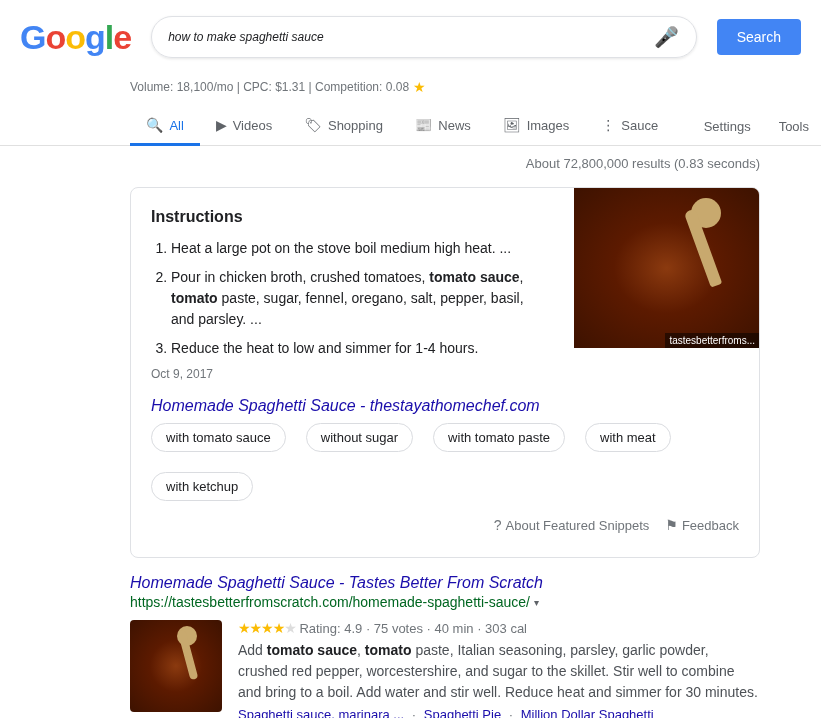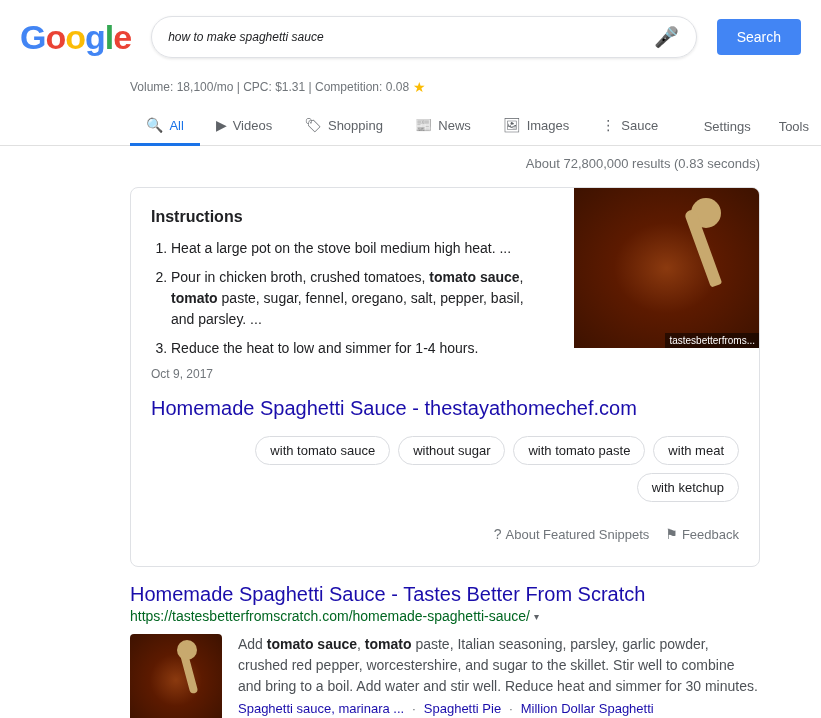--- a/index.html
+++ b/index.html
@@ -41,25 +41,25 @@
     .snippet-list { margin-left: 20px; }
     .snippet-list li { margin-bottom: 8px; line-height: 1.5; font-size: 14px; }
     .snippet-list li b { font-weight: bold; }
     .snippet-date { font-size: 12px; color: #70757a; margin-top: 0; }
     .snippet-image { position: absolute; top: 0; right: 0; width: 185px; height: 160px; background: #8b6347; display: flex; align-items: flex-end; justify-content: flex-end; }
     .snippet-image-label { font-size: 10px; color: white; background: rgba(0,0,0,0.5); padding: 2px 4px; }
     .snippet-image-content { width: 100%; height: 100%; background: radial-gradient(ellipse at center, #8b3a0f 0%, #5c1a00 40%, #3d1200 100%); position: relative; display: flex; align-items: center; justify-content: center; }
     .spoon-shape { width: 12px; height: 80px; background: #c8a96e; border-radius: 6px 6px 3px 3px; transform: rotate(-20deg); position: absolute; top: 20px; right: 50px; }
     .spoon-head { width: 30px; height: 30px; background: #c8a96e; border-radius: 50%; position: absolute; top: 10px; right: 38px; }
 
-    .result-link-title { font-size: 20px; color: #1a0dab; text-decoration: none; cursor: pointer; display: block; margin: 16px 0 2px; }
+    .result-link-title { font-size: 16px; color: #1a0dab; text-decoration: none; cursor: pointer; display: block; margin: 16px 0 2px; font-style: italic; }
     .result-url { font-size: 14px; color: #006621; display: flex; align-items: center; gap: 4px; margin-bottom: 10px; }
     .url-dropdown { color: #5f6368; font-size: 10px; cursor: pointer; }
 
-    .chips-row { display: flex; gap: 8px; flex-wrap: wrap; margin: 16px 0; justify-content: flex-end; }
+    .chips-row { display: flex; gap: 20px; flex-wrap: wrap; margin: 8px 0; }
     .chip { border: 1px solid #dadce0; border-radius: 16px; padding: 6px 14px; font-size: 13px; color: #202124; cursor: pointer; white-space: nowrap; }
 
     .snippet-footer { display: flex; align-items: center; justify-content: flex-end; gap: 16px; padding: 8px 0 4px; font-size: 13px; color: #70757a; }
     .footer-item { display: flex; align-items: center; gap: 4px; cursor: pointer; }
     .footer-icon { font-size: 14px; }
 
     .second-result { margin-top: 16px; }
     .second-result-inner { display: flex; gap: 16px; }
     .result-thumbnail { width: 92px; height: 92px; flex-shrink: 0; background: radial-gradient(ellipse at center, #8b3a0f 0%, #5c1a00 40%, #3d1200 100%); border-radius: 4px; position: relative; overflow: hidden; }
     .result-thumbnail-spoon { width: 8px; height: 50px; background: #c8a96e; border-radius: 4px; transform: rotate(-15deg); position: absolute; top: 10px; right: 30px; }
@@ -176,20 +176,24 @@
       <div class="result-url">
         <span>https://tastesbetterfromscratch.com/homemade-spaghetti-sauce/</span>
         <span class="url-dropdown">▾</span>
       </div>
       <div class="second-result-inner">
         <div class="result-thumbnail">
           <div class="result-thumbnail-spoon-head"></div>
           <div class="result-thumbnail-spoon"></div>
         </div>
         <div class="result-text">
+          <div class="rating-info">
+            <span class="stars">★★★★</span><span class="stars" style="color:#ddd;">★</span>
+            <span>Rating: 4.9 · 75 votes · 40 min · 303 cal</span>
+          </div>
           <div class="result-snippet">
             Add <b>tomato sauce</b>, <b>tomato</b> paste, Italian seasoning, parsley, garlic powder, crushed red pepper, worcestershire, and sugar to the skillet. Stir well to combine and bring to a boil. Add water and stir well. Reduce heat and simmer for 30 minutes.
           </div>
           <div class="breadcrumbs">
             <a class="breadcrumb-link">Spaghetti sauce, marinara ...</a>
             <span class="breadcrumb-sep">·</span>
             <a class="breadcrumb-link">Spaghetti Pie</a>
             <span class="breadcrumb-sep">·</span>
             <a class="breadcrumb-link">Million Dollar Spaghetti</a>
           </div>

